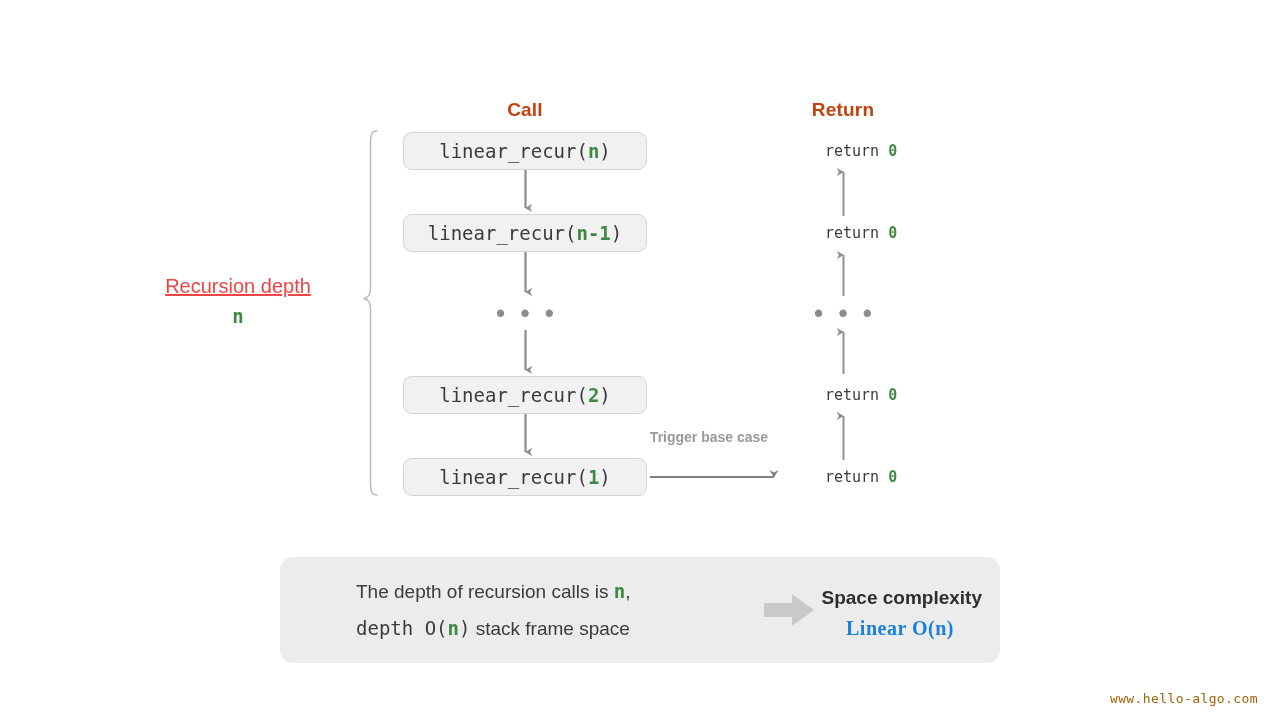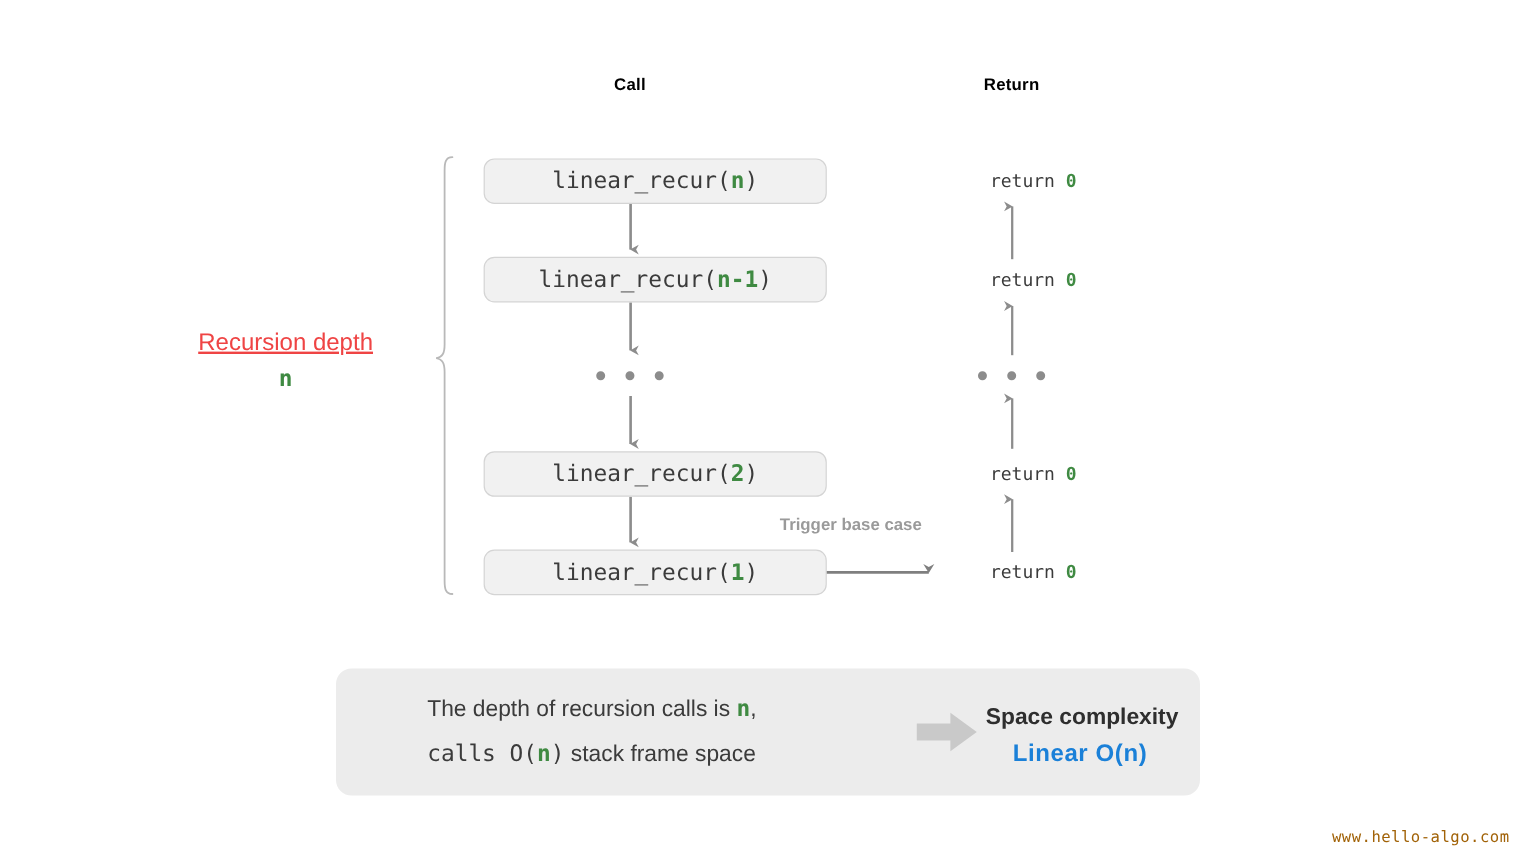--- a/index.html
+++ b/index.html
@@ -17,36 +17,37 @@
   }
 
   .stage {
     position: absolute;
     inset: 0;
   }
 
   
   .col-head {
     position: absolute;
-    font-size: 14px;
-    font-weight: bold;
-    color: #000000;
+    font-size: 19px;
+    font-weight: bold;
+    color: #c2410c;
     text-align: center;
     letter-spacing: 0.2px;
     white-space: nowrap;
     transform: translateX(-50%);
+    margin-top: 37px;
   }
   #head-call  { left: 525px; top: 62px; }
   #head-ret   { left: 843px; top: 62px; }
 
   
   .frame-box {
     position: absolute;
     left: 403px;
-    width: 286px;
+    width: 244px;
     height: 38px;
     box-sizing: border-box;
     background: #f1f1f1;
     border: 1.4px solid #d4d4d4;
     border-radius: 9px;
     display: flex;
     align-items: center;
     justify-content: center;
     font-family: "DejaVu Sans Mono", "Liberation Mono", monospace;
     font-size: 19px;
@@ -182,21 +183,21 @@
     font-weight: bold;
     color: #2e2e2e;
     line-height: 1.9;
     text-align: right;
   }
   #summary-result .value {
     display: block;
     font-size: 20px;
     font-weight: bold;
     color: #1a80d8;
-    font-family: Liberation Sans, sans-serif;
+    font-family: Liberation Serif, serif;
     letter-spacing: 0.5px;
   }
 
   
   #watermark {
     position: absolute;
     right: 22px;
     bottom: 14px;
     font-family: "DejaVu Sans Mono", "Liberation Mono", monospace;
     font-size: 13px;
@@ -286,21 +287,21 @@
   </div>
 
   <div class="dots" id="dots-call">• • •</div>
   <div class="dots" id="dots-ret">• • •</div>
 
   <div id="trigger-note">Trigger base case</div>
 
   <div id="summary-panel">
     <div id="summary-text">
       <div><span>The depth of recursion calls is </span><span class="v">n</span><span>,</span></div>
-      <div><span class="mono">calls O(</span><span class="v">n</span><span><span class="mono">)</span> stack frame space</span></div>
+      <div><span class="mono">depth O(</span><span class="v">n</span><span><span class="mono">)</span> stack frame space</span></div>
     </div>
 
     <svg id="block-arrow" viewBox="0 0 56 40" xmlns="http://www.w3.org/2000/svg">
       <path d="M2,13 L30,13 L30,4 L52,20 L30,36 L30,27 L2,27 Z" fill="#c9c9c9"></path>
     </svg>
 
     <div id="summary-result">
       <span class="title">Space complexity</span>
       <span class="value">Linear  O(n)</span>
     </div>

